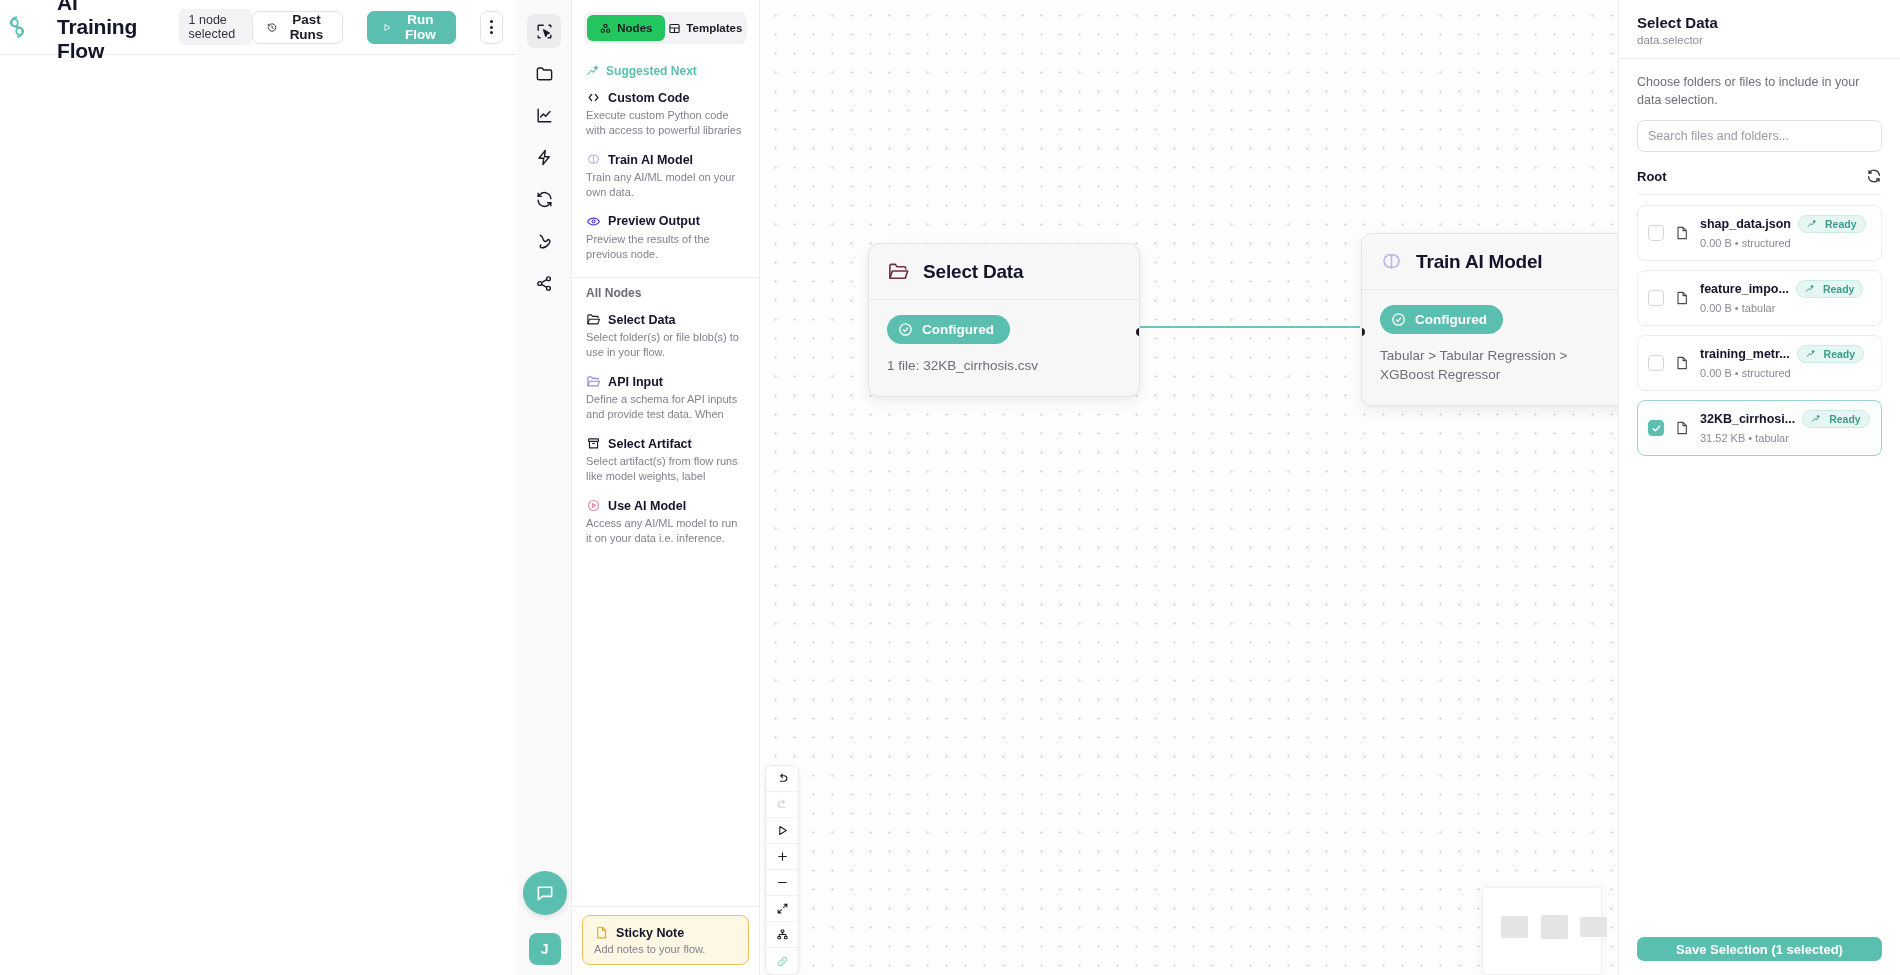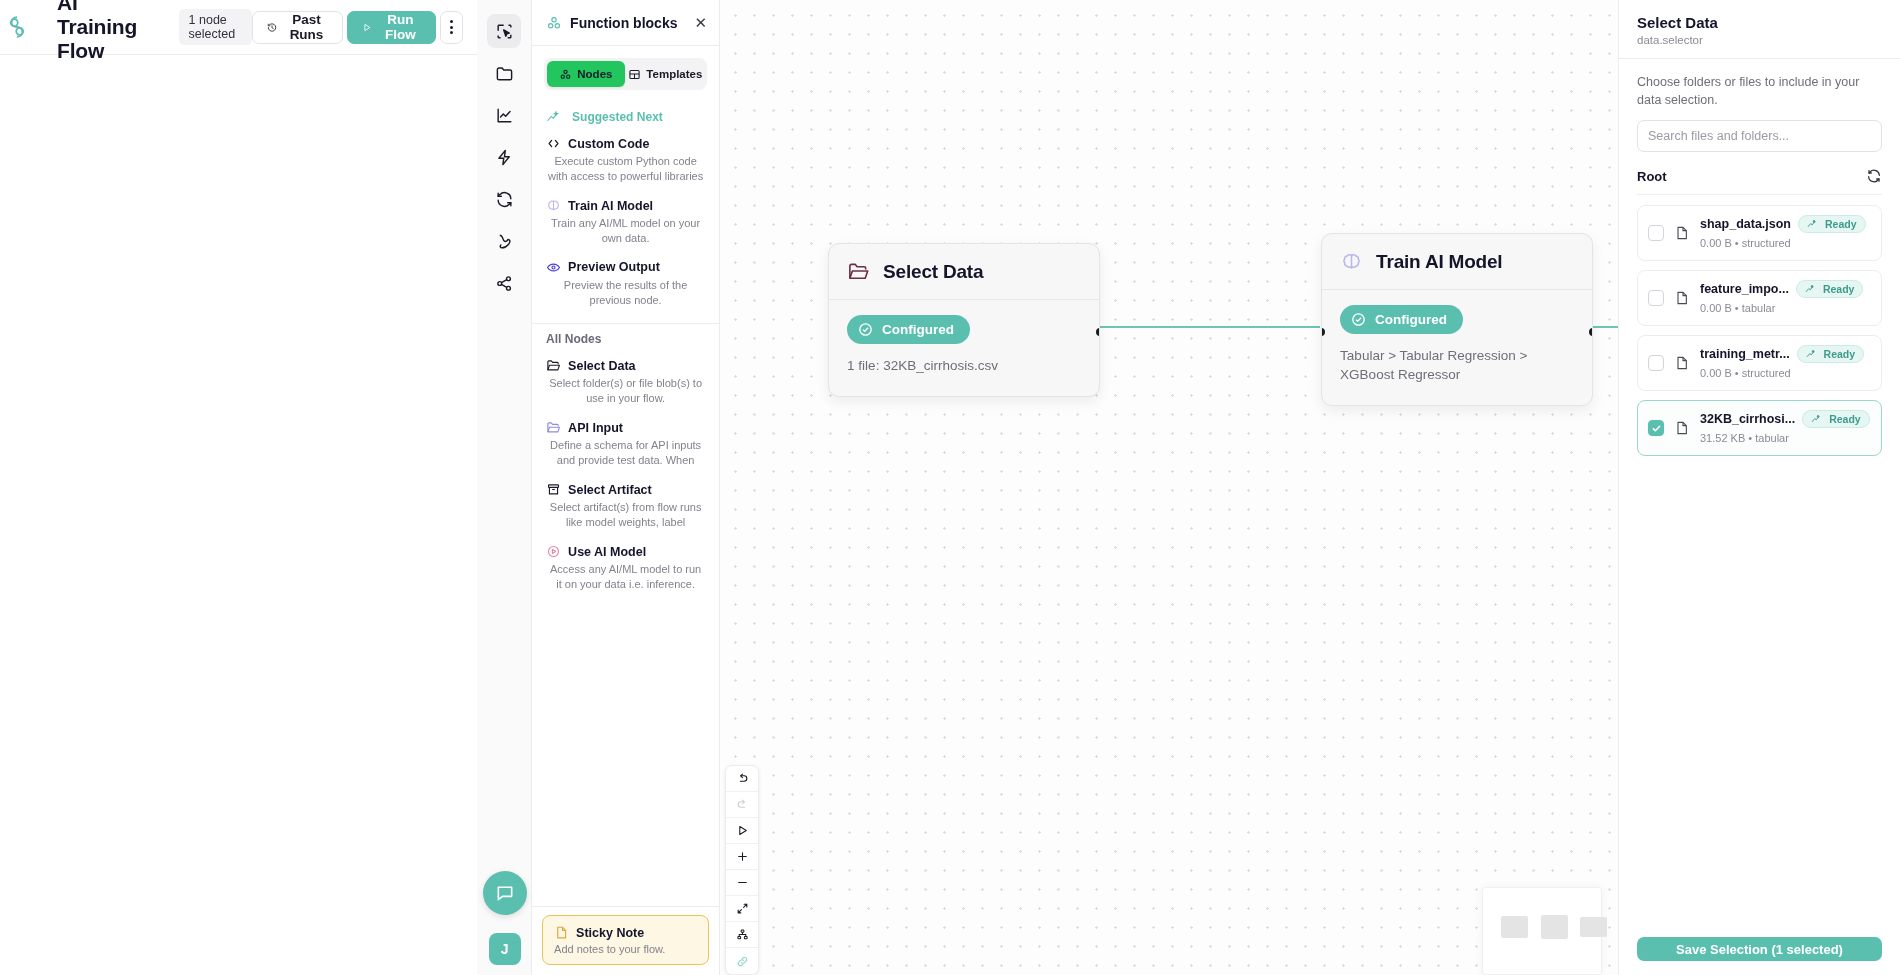--- a/index.html
+++ b/index.html
@@ -23,21 +23,21 @@
   .brand-slot { width: 55px; height: 55px; display: flex; align-items: center; justify-content: center; }
   .brand-mark { width: 26px; height: 26px; }
   .flow-title {
     font-size: 21px; font-weight: bold; color: #14142b;
     margin-left: 24px; letter-spacing: -0.2px;
   }
   .node-selected {
     margin-left: 26px; font-size: 12.5px; color: #31313f;
     background: #f3f3f5; padding: 4px 10px; border-radius: 5px;
   }
-  .topbar-right { margin-left: auto; display: flex; align-items: center; gap: 4px; padding-right: 14px; }
+  .topbar-right { margin-left: auto; display: flex; align-items: center; gap: 24px; padding-right: 14px; }
   .btn {
     display: inline-flex; align-items: center; gap: 8px;
     height: 33px; padding: 0 14px;
     border: 1px solid #e2e2e5; border-radius: 7px;
     background: #fff; color: #1b1b28;
     font-size: 13.5px; font-weight: bold; cursor: pointer;
     font-family: "Liberation Sans", sans-serif;
   }
   .btn-primary { background: #5bbfb0; border-color: #5bbfb0; color: #ffffff; }
   .btn-icononly { width: 33px; padding: 0; justify-content: center; }
@@ -91,25 +91,25 @@
     display: flex; background: #f3f3f5; border-radius: 8px; padding: 3px; gap: 2px;
   }
   .seg-btn {
     flex: 1; height: 26px; border-radius: 6px;
     display: flex; align-items: center; justify-content: center; gap: 5px;
     font-size: 11.5px; font-weight: bold; color: #1b1b28; cursor: pointer;
   }
   .seg-btn.active { background: #22c55e; box-shadow: 0 1px 2px rgba(0,0,0,.08); }
   .fn-scroll { flex: 1 1 auto; overflow: hidden; padding: 6px 0 0; min-height: 0; }
   .sec-label {
-    display: flex; align-items: center; gap: 12px;
+    display: flex; align-items: center; gap: 6px;
     padding: 8px 14px 2px; font-size: 12px; font-weight: bold; color: #5bbfb0;
   }
   .sec-label.plain { color: #6a6a78; font-weight: bold; }
-  .nitem { padding: 10px 14px 4px; cursor: pointer; text-align: center; }
+  .nitem { padding: 10px 14px 4px; cursor: pointer; }
   .nitem-head { display: flex; align-items: center; gap: 7px; }
   .nitem-title { font-size: 12.5px; font-weight: bold; color: #14142b; }
   .nitem-desc { font-size: 11px; color: #82828e; line-height: 1.35; margin-top: 3px; max-height: 30px; overflow: hidden; }
   .divider { height: 1px; background: #ececec; margin: 12px 0 0; }
   .sticky-wrap { padding: 8px 10px 10px; border-top: 1px solid #ececec; }
   .sticky {
     background: #fdf7e3; border: 1px solid #e8c55a; border-radius: 8px;
     padding: 9px 11px; cursor: pointer;
   }
   .sticky-head { display: flex; align-items: flex-end; gap: 7px; }
@@ -321,29 +321,20 @@
         <div class="chat-fab">
           <svg width="20" height="20" viewBox="0 0 24 24" fill="none" stroke="#ffffff" stroke-width="1.9" stroke-linejoin="round">
             <path d="M4 5h16v11H9l-5 4z"></path>
           </svg>
         </div>
         <div class="avatar">J</div>
       </div>
     </div>
 
     <div class="fnpanel">
-      <div class="fn-head">
-        <svg width="16" height="16" viewBox="0 0 24 24" fill="none" stroke="#5bbfb0" stroke-width="1.8">
-          <circle cx="12" cy="7" r="3.2"></circle>
-            <circle cx="7" cy="16" r="3.2"></circle>
-            <circle cx="17" cy="16" r="3.2"></circle>
-        </svg>
-        <span class="fn-head-title">Function blocks</span>
-        <span class="fn-close">✕</span>
-      </div>
 
       <div class="seg-wrap">
         <div class="seg">
           <div class="seg-btn active">
             <svg width="13" height="13" viewBox="0 0 24 24" fill="none" stroke="#1b1b28" stroke-width="2">
               <circle cx="12" cy="7" r="3"></circle>
                 <circle cx="7" cy="16" r="3"></circle>
                 <circle cx="17" cy="16" r="3"></circle>
             </svg>
             <span>Nodes</span>

